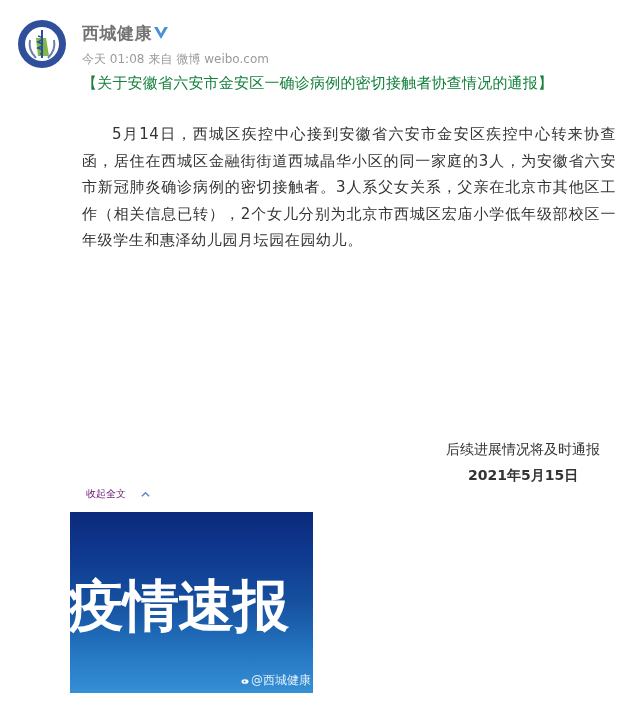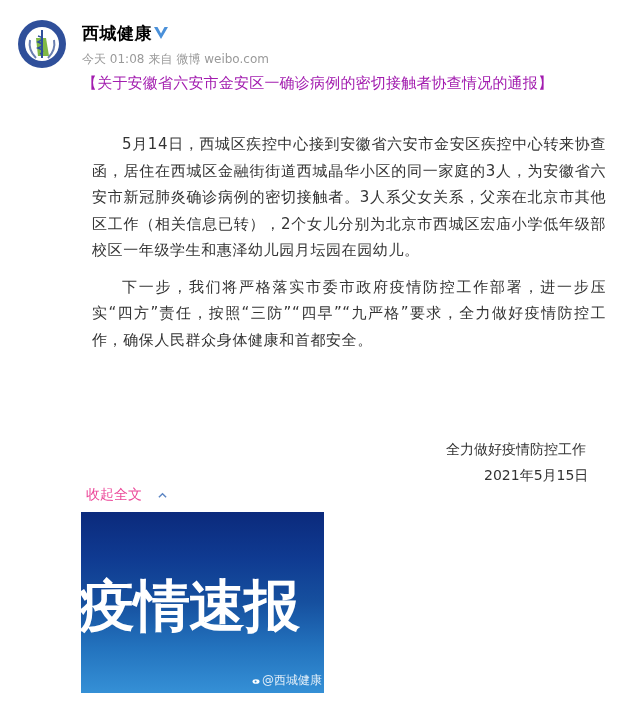--- a/index.html
+++ b/index.html
@@ -24,21 +24,21 @@
       border-radius: 50%;
       overflow: hidden;
     }
     .avatar svg { display: block; }
     .user-name {
       position: absolute;
       left: 82px;
       top: 22px;
       font-size: 17px;
       font-weight: bold;
-      color: #000000;
+      color: #737373;
       line-height: 22px;
       letter-spacing: 0.5px;
     }
     .verified {
       position: absolute;
       left: 152px;
       top: 24px;
       width: 18px;
       height: 18px;
     }
@@ -50,71 +50,72 @@
       color: #9a9a9a;
       line-height: 16px;
       white-space: nowrap;
     }
     .meta span { margin-right: 4px; }
     .title {
       position: absolute;
       left: 82px;
       top: 72px;
       font-size: 15px;
-      color: #a21caf;
+      color: #15803d;
       line-height: 22px;
       white-space: nowrap;
       letter-spacing: 0.2px;
     }
     .body-text {
       position: absolute;
       left: 82px;
       top: 121px;
       width: 534px;
       font-size: 15px;
       line-height: 26.5px;
       color: #333333;
       letter-spacing: 0.6px;
     }
     .body-text p {
-      margin: 10px;
+      margin: 0;
       text-indent: 2em;
       text-align: justify;
     }
     .signature {
       position: absolute;
       left: 420px;
       top: 436px;
       width: 220px;
       font-size: 14px;
       line-height: 26px;
       color: #333333;
     }
     .sig-org { position: absolute; left: 26px; top: 0; white-space: nowrap; }
-    .sig-date { position: absolute; left: 64px; top: 26px; white-space: nowrap; }
+    .sig-date { position: absolute; left: 48px; top: 26px; white-space: nowrap; font-weight: bold; }
     .collapse-link {
       position: absolute;
       left: 86px;
       top: 484px;
-      font-size: 14px;
+      font-size: 10px;
       line-height: 20px;
-      color: #ec4899;
+      color: #701a75;
       cursor: pointer;
       white-space: nowrap;
+      font-family: Liberation Serif, serif;
     }
     .collapse-link .chev {
       display: inline-block;
       margin-left: 12px;
       width: 9px;
       height: 9px;
       vertical-align: middle;
     }
     .media {
       position: absolute;
-      left: 81px;
+      left: 70px;
       top: 512px;
       width: 243px;
       height: 181px;
       background: linear-gradient(to bottom, #0b2a7c 0%, #0f3a91 25%, #16509f 50%, #2373be 75%, #3590d6 100%);
       overflow: hidden;
       cursor: pointer;
     }
     .media-text {
       position: absolute;
       left: -2px;
@@ -166,25 +167,24 @@
 </svg>
 
 <div class="meta">
   <span>今天 01:08</span><span>来自</span><span>微博 weibo.com</span>
 </div>
 
 <div class="title">【关于安徽省六安市金安区一确诊病例的密切接触者协查情况的通报】</div>
 
 <div class="body-text">
   <p>5月14日，西城区疾控中心接到安徽省六安市金安区疾控中心转来协查函，居住在西城区金融街街道西城晶华小区的同一家庭的3人，为安徽省六安市新冠肺炎确诊病例的密切接触者。3人系父女关系，父亲在北京市其他区工作（相关信息已转），2个女儿分别为北京市西城区宏庙小学低年级部校区一年级学生和惠泽幼儿园月坛园在园幼儿。</p>
-  <p>下一步，我们将严格落实市委市政府疫情防控工作部署，进一步压实“四方”责任，按照“三防”“四早”“九严格”要求，全力做好疫情防控工作，确保人民群众身体健康和首都安全。</p>
 </div>
 
 <div class="signature">
-  <div class="sig-org">全力做好疫情防控工作</div>
+  <div class="sig-org">后续进展情况将及时通报</div>
   <div class="sig-date">2021年5月15日</div>
 </div>
 
 <div class="collapse-link">
   <span>收起全文</span>
   <svg class="chev" viewBox="0 0 10 10">
     <path d="M1 7 L5 3 L9 7" stroke="#5d86c4" stroke-width="1.6" fill="none"></path>
   </svg>
 </div>
 

